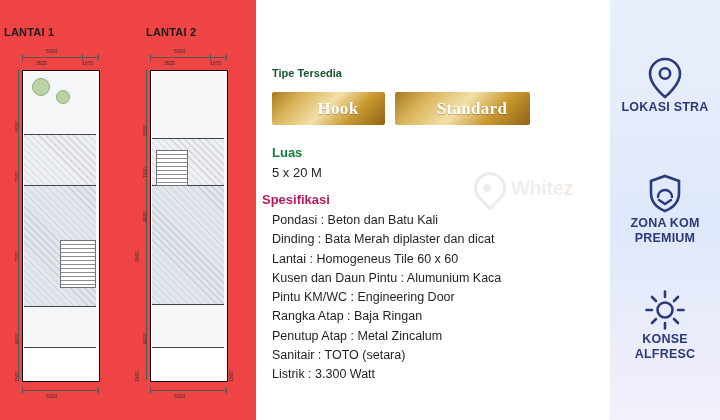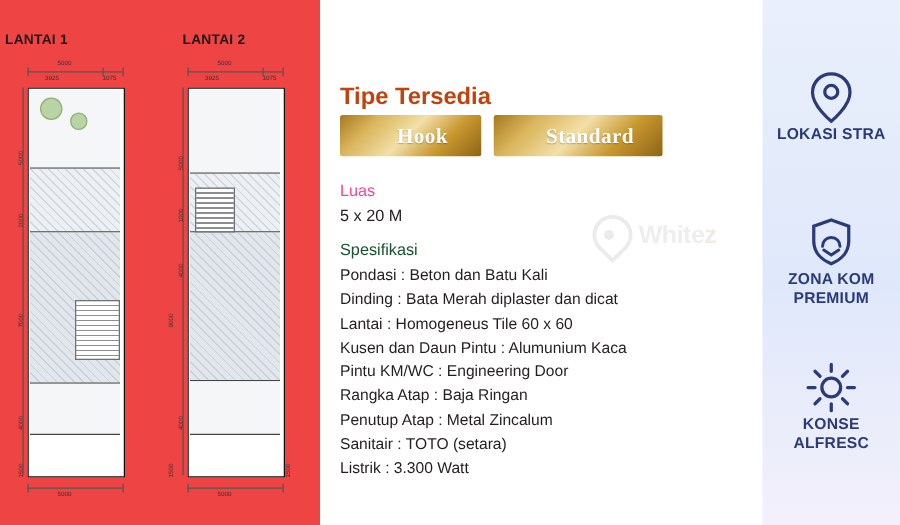--- a/index.html
+++ b/index.html
@@ -111,23 +111,23 @@
   .specs {
     position: absolute;
     left: 258px; top: 0;
     width: 352px; height: 420px;
     background: #ffffff;
     padding: 0;
   }
   .h-tipe {
     position: absolute;
     left: 14px; top: 67px;
-    font-size: 19px;
-    font-weight: bold;
-    color: #c2410c;
+    font-size: 11px;
+    font-weight: bold;
+    color: #14532d;
   }
   .badges {
     position: absolute;
     left: 14px; top: 92px;
     display: flex;
     gap: 10px;
   }
   .badge {
     width: 94px;
     height: 33px;
@@ -143,35 +143,35 @@
     text-shadow: 0 1px 1px rgba(0,0,0,.25);
     letter-spacing: .3px;
     padding-left: 19px;
   }
   .badge.wide { width: 116px; }
 
   .h-luas {
     position: absolute;
     left: 14px; top: 145px;
     font-size: 13px;
-    font-weight: normal;
-    color: #ec4899;
+    font-weight: bold;
+    color: #15803d;
   }
   .luas-val {
     position: absolute;
     left: 14px; top: 165px;
     font-size: 13px;
     color: #231f20;
   }
   .h-spek {
     position: absolute;
-    left: 14px; top: 192px;
+    left: 4px; top: 192px;
     font-size: 13px;
-    font-weight: normal;
-    color: #14532d;
+    font-weight: bold;
+    color: #be185d;
   }
   .spec-list {
     position: absolute;
     left: 14px; top: 211px;
     margin: 0;
     padding: 0;
     list-style: none;
   }
   .spec-list li {
     font-size: 12.5px;

